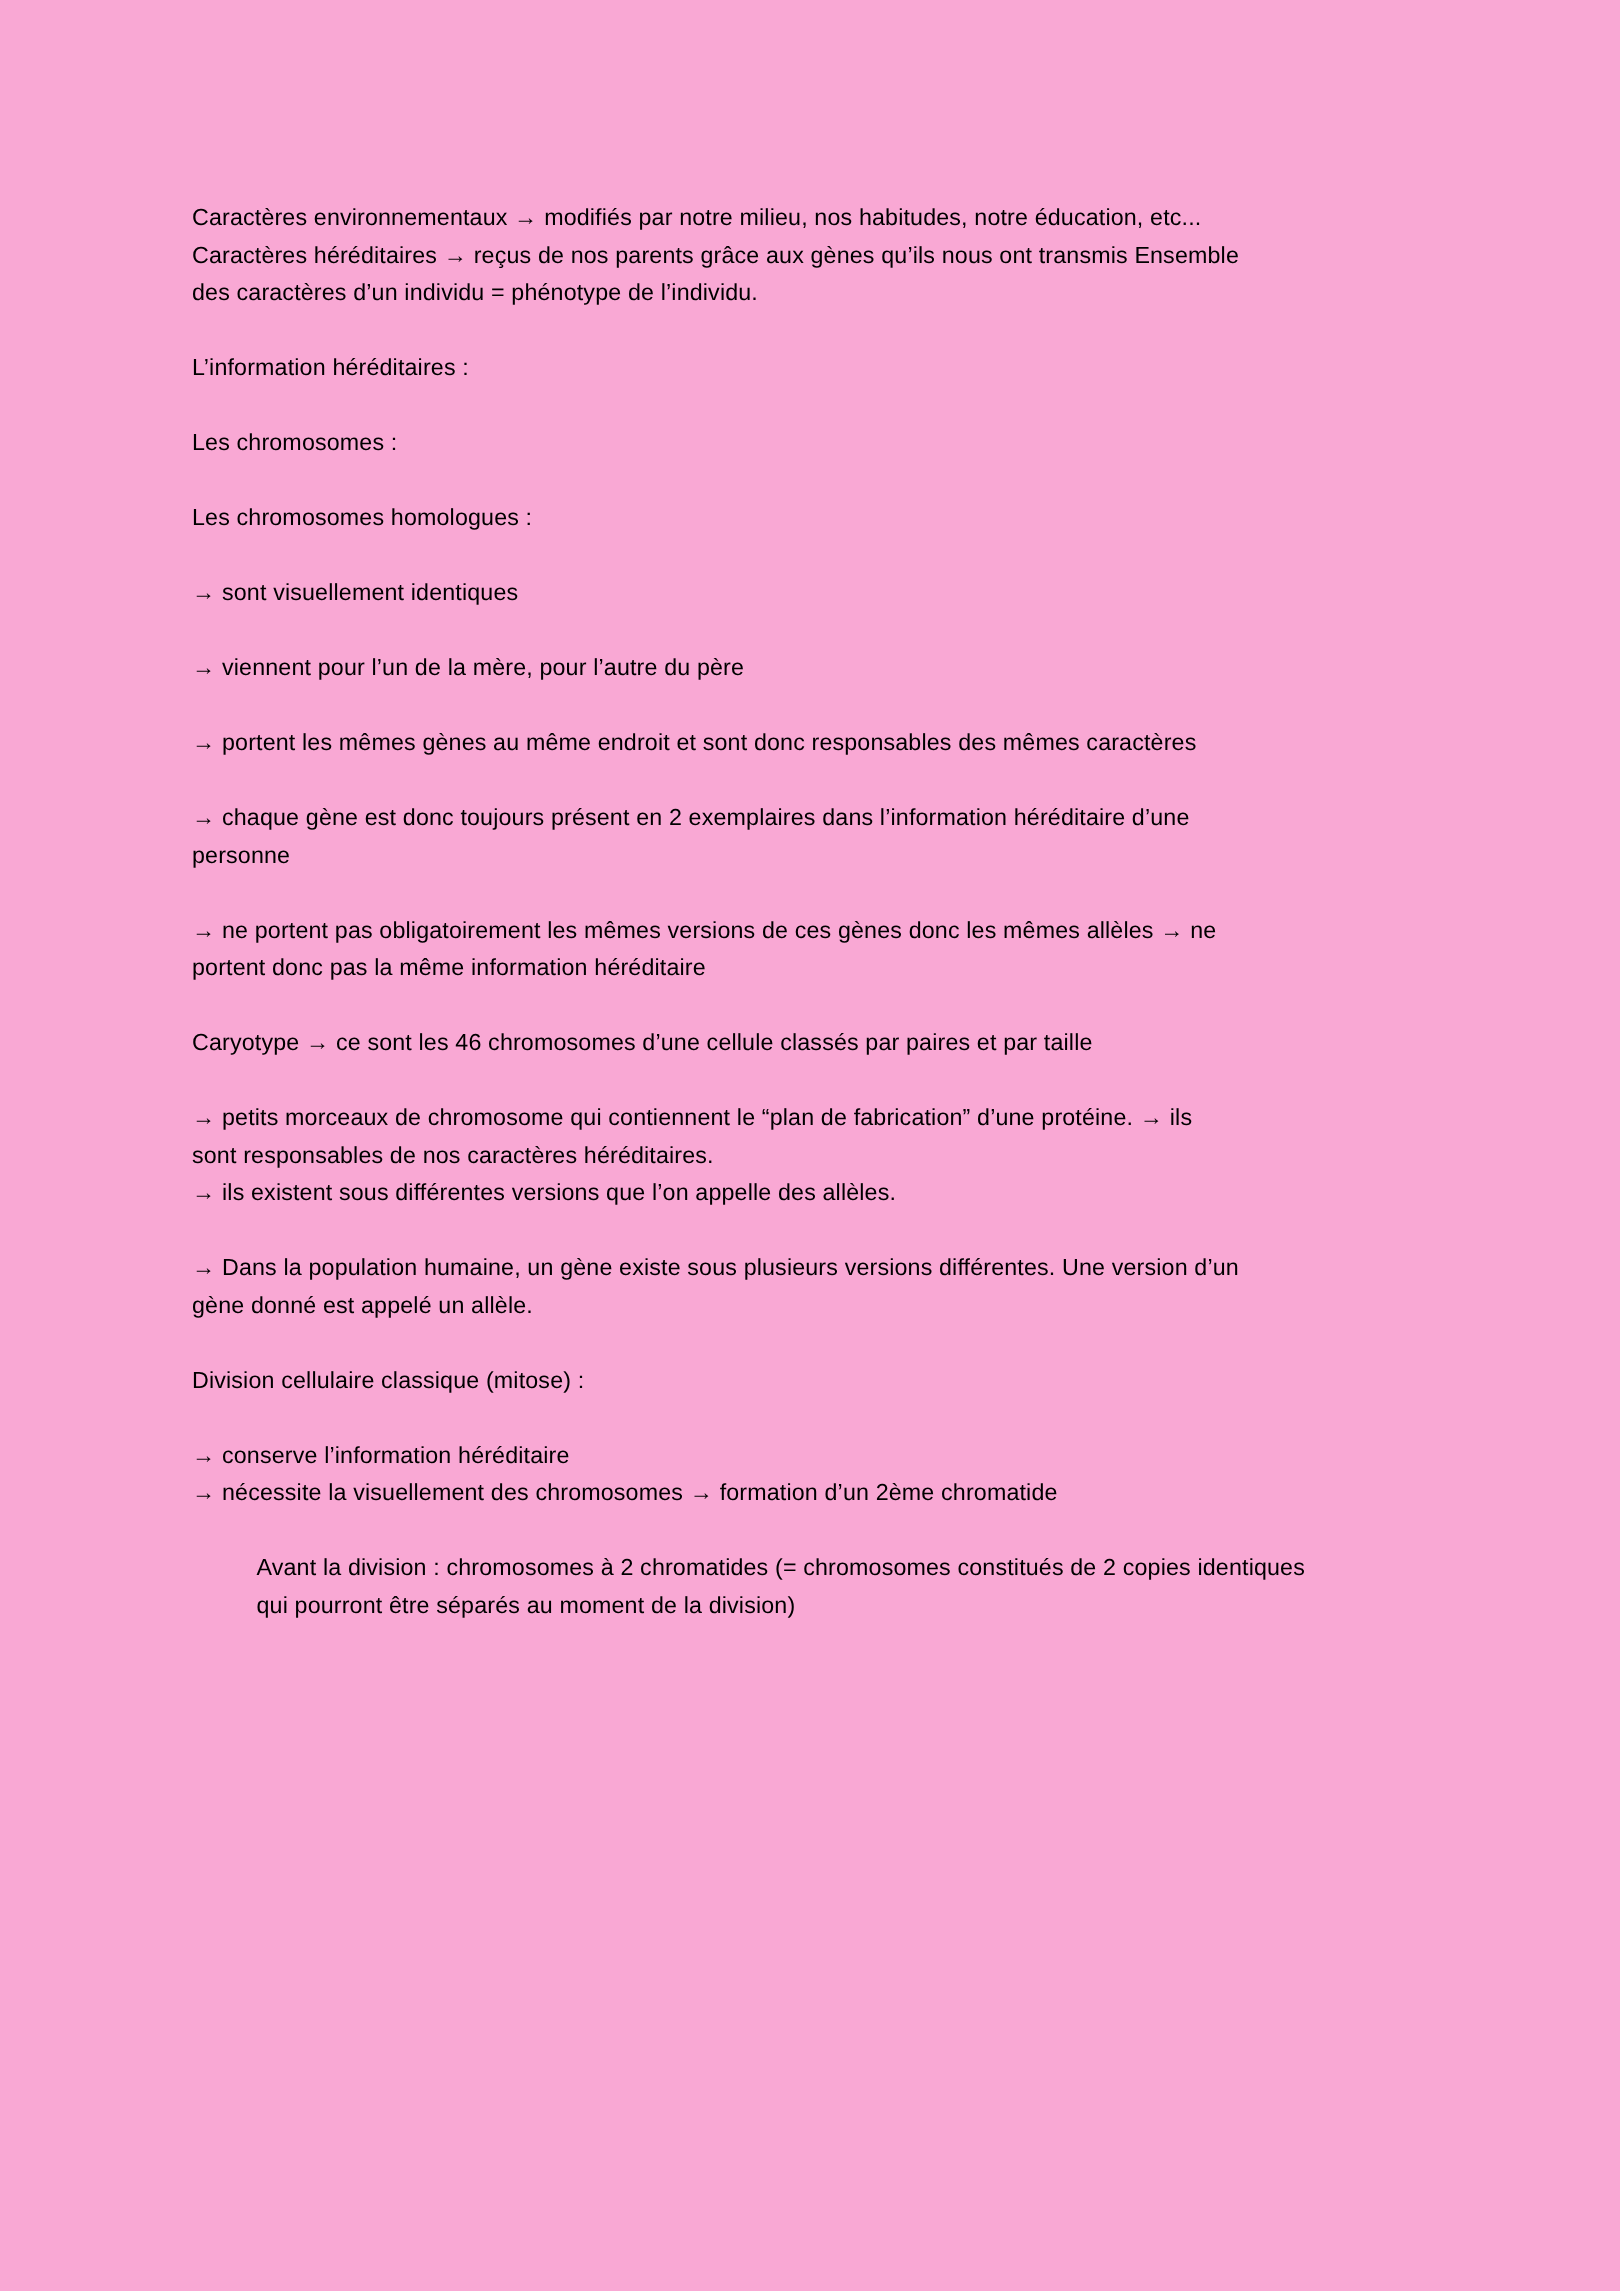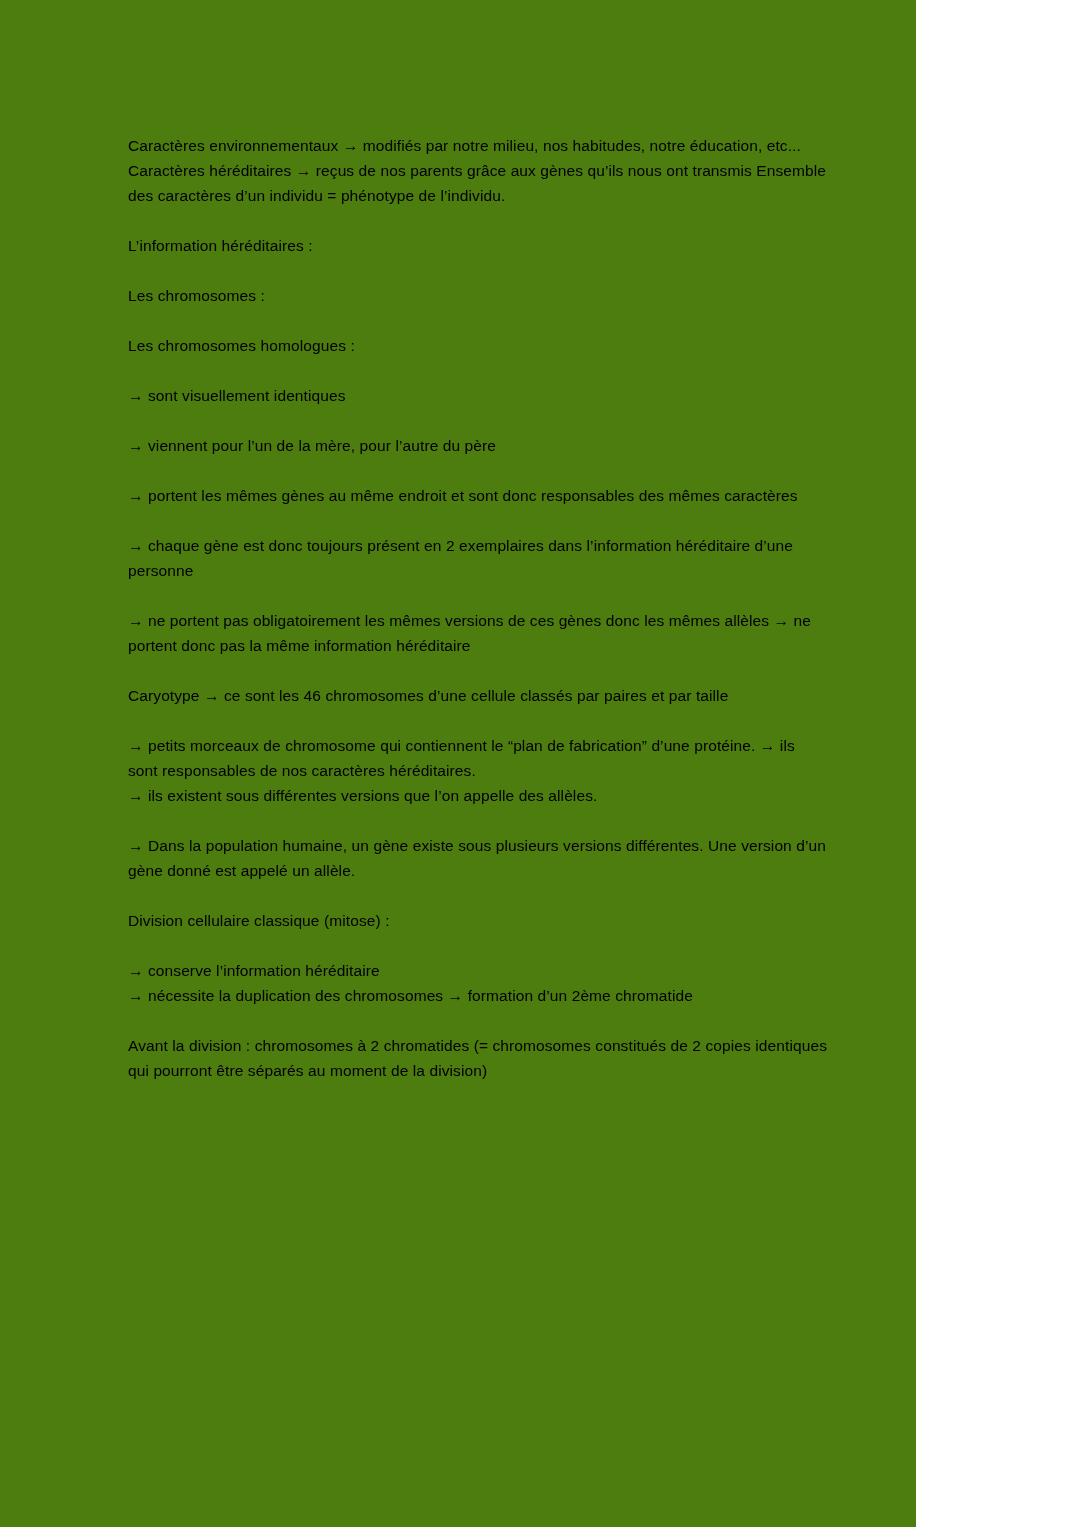--- a/index.html
+++ b/index.html
@@ -12,39 +12,40 @@
     height: 1527px;
     font-family: "Liberation Sans", "DejaVu Sans", sans-serif;
     color: #000000;
     position: relative;
     overflow: hidden;
   }
   .page {
     position: absolute;
     top: 0;
     left: 0;
-    width: 916px;
+    width: 1080px;
     height: 1527px;
-    background: #4d7c0f;
+    background: #f9a8d4;
   }
   .content {
     position: absolute;
     top: 133px;
     left: 128px;
     width: 830px;
   }
   .para {
     font-size: 15.5px;
     line-height: 25px;
     margin: 0 0 25px 0;
     white-space: pre-line;
     letter-spacing: 0.1px;
   }
   .para:last-child {
     margin-bottom: 0;
+    margin-left: 43px;
   }
 </style>
 </head>
 <body>
 
 <div class="page">
   <div class="content">
     <div class="para">Caractères environnementaux → modifiés par notre milieu, nos habitudes, notre éducation, etc...
 Caractères héréditaires → reçus de nos parents grâce aux gènes qu’ils nous ont transmis Ensemble
 des caractères d’un individu = phénotype de l’individu.</div>
@@ -59,17 +60,17 @@
     <div class="para">→ ne portent pas obligatoirement les mêmes versions de ces gènes donc les mêmes allèles → ne
 portent donc pas la même information héréditaire</div>
     <div class="para">Caryotype → ce sont les 46 chromosomes d’une cellule classés par paires et par taille</div>
     <div class="para">→ petits morceaux de chromosome qui contiennent le “plan de fabrication” d’une protéine. → ils
 sont responsables de nos caractères héréditaires.
 → ils existent sous différentes versions que l’on appelle des allèles.</div>
     <div class="para">→ Dans la population humaine, un gène existe sous plusieurs versions différentes. Une version d’un
 gène donné est appelé un allèle.</div>
     <div class="para">Division cellulaire classique (mitose) :</div>
     <div class="para">→ conserve l’information héréditaire
-→ nécessite la duplication des chromosomes → formation d’un 2ème chromatide</div>
+→ nécessite la visuellement des chromosomes → formation d’un 2ème chromatide</div>
     <div class="para">Avant la division : chromosomes à 2 chromatides (= chromosomes constitués de 2 copies identiques
 qui pourront être séparés au moment de la division)</div>
   </div>
 </div>
 
 </body></html>

